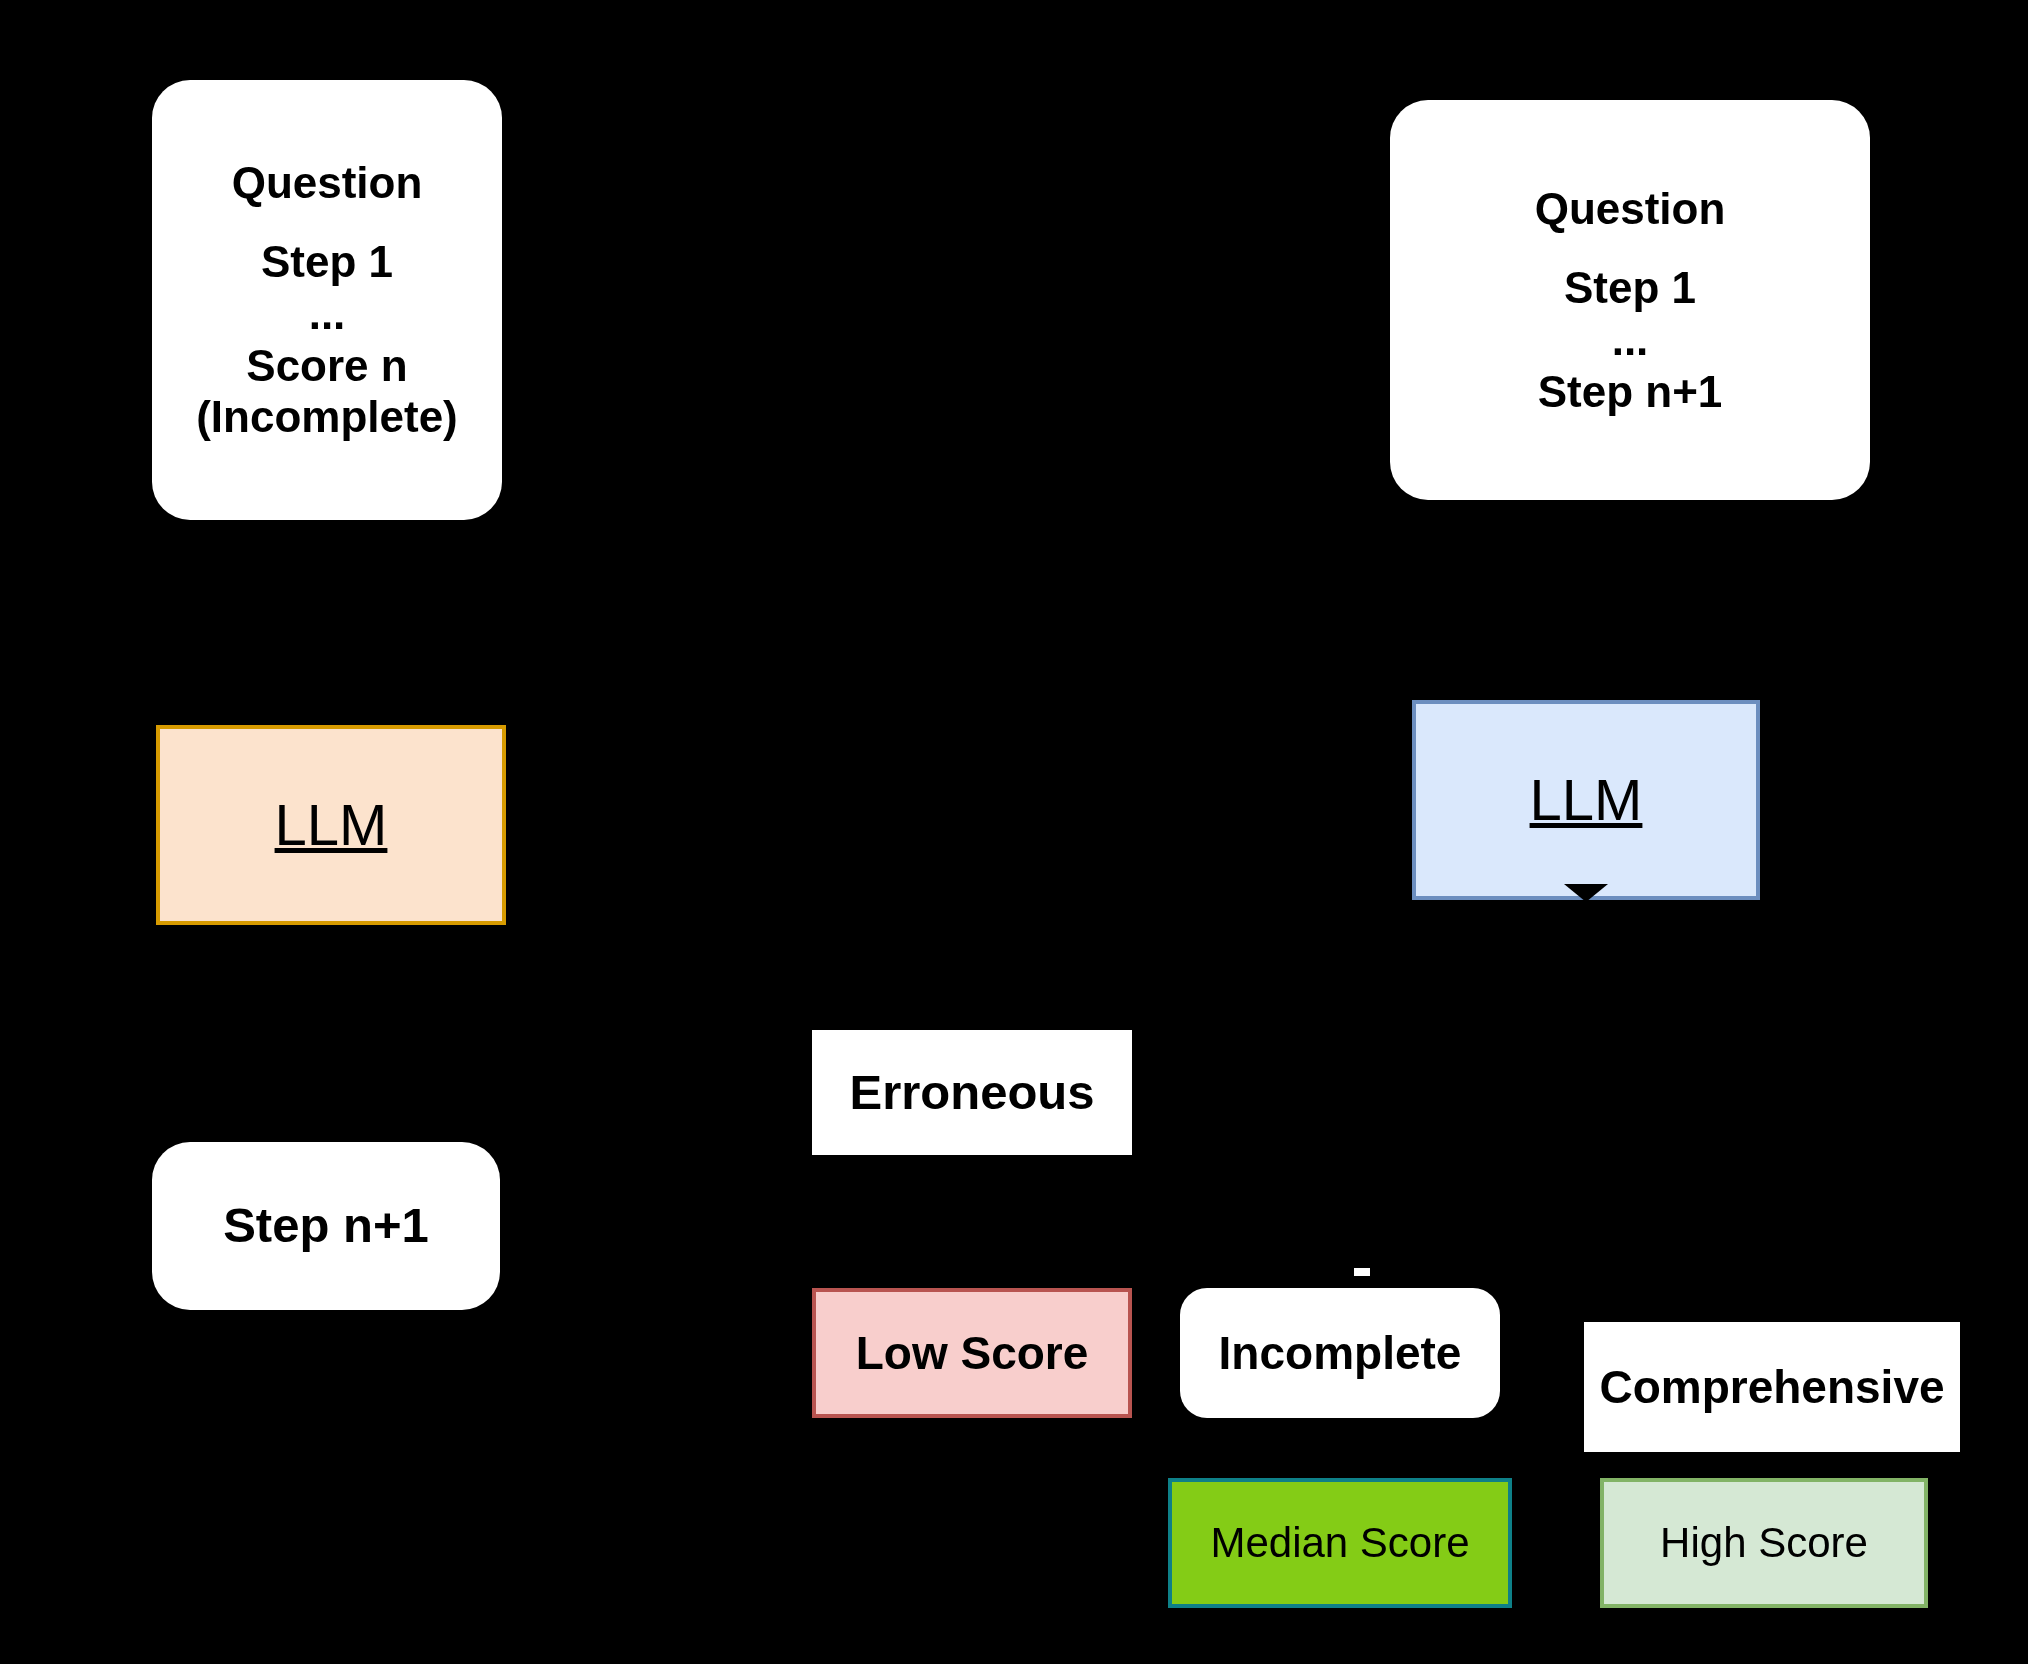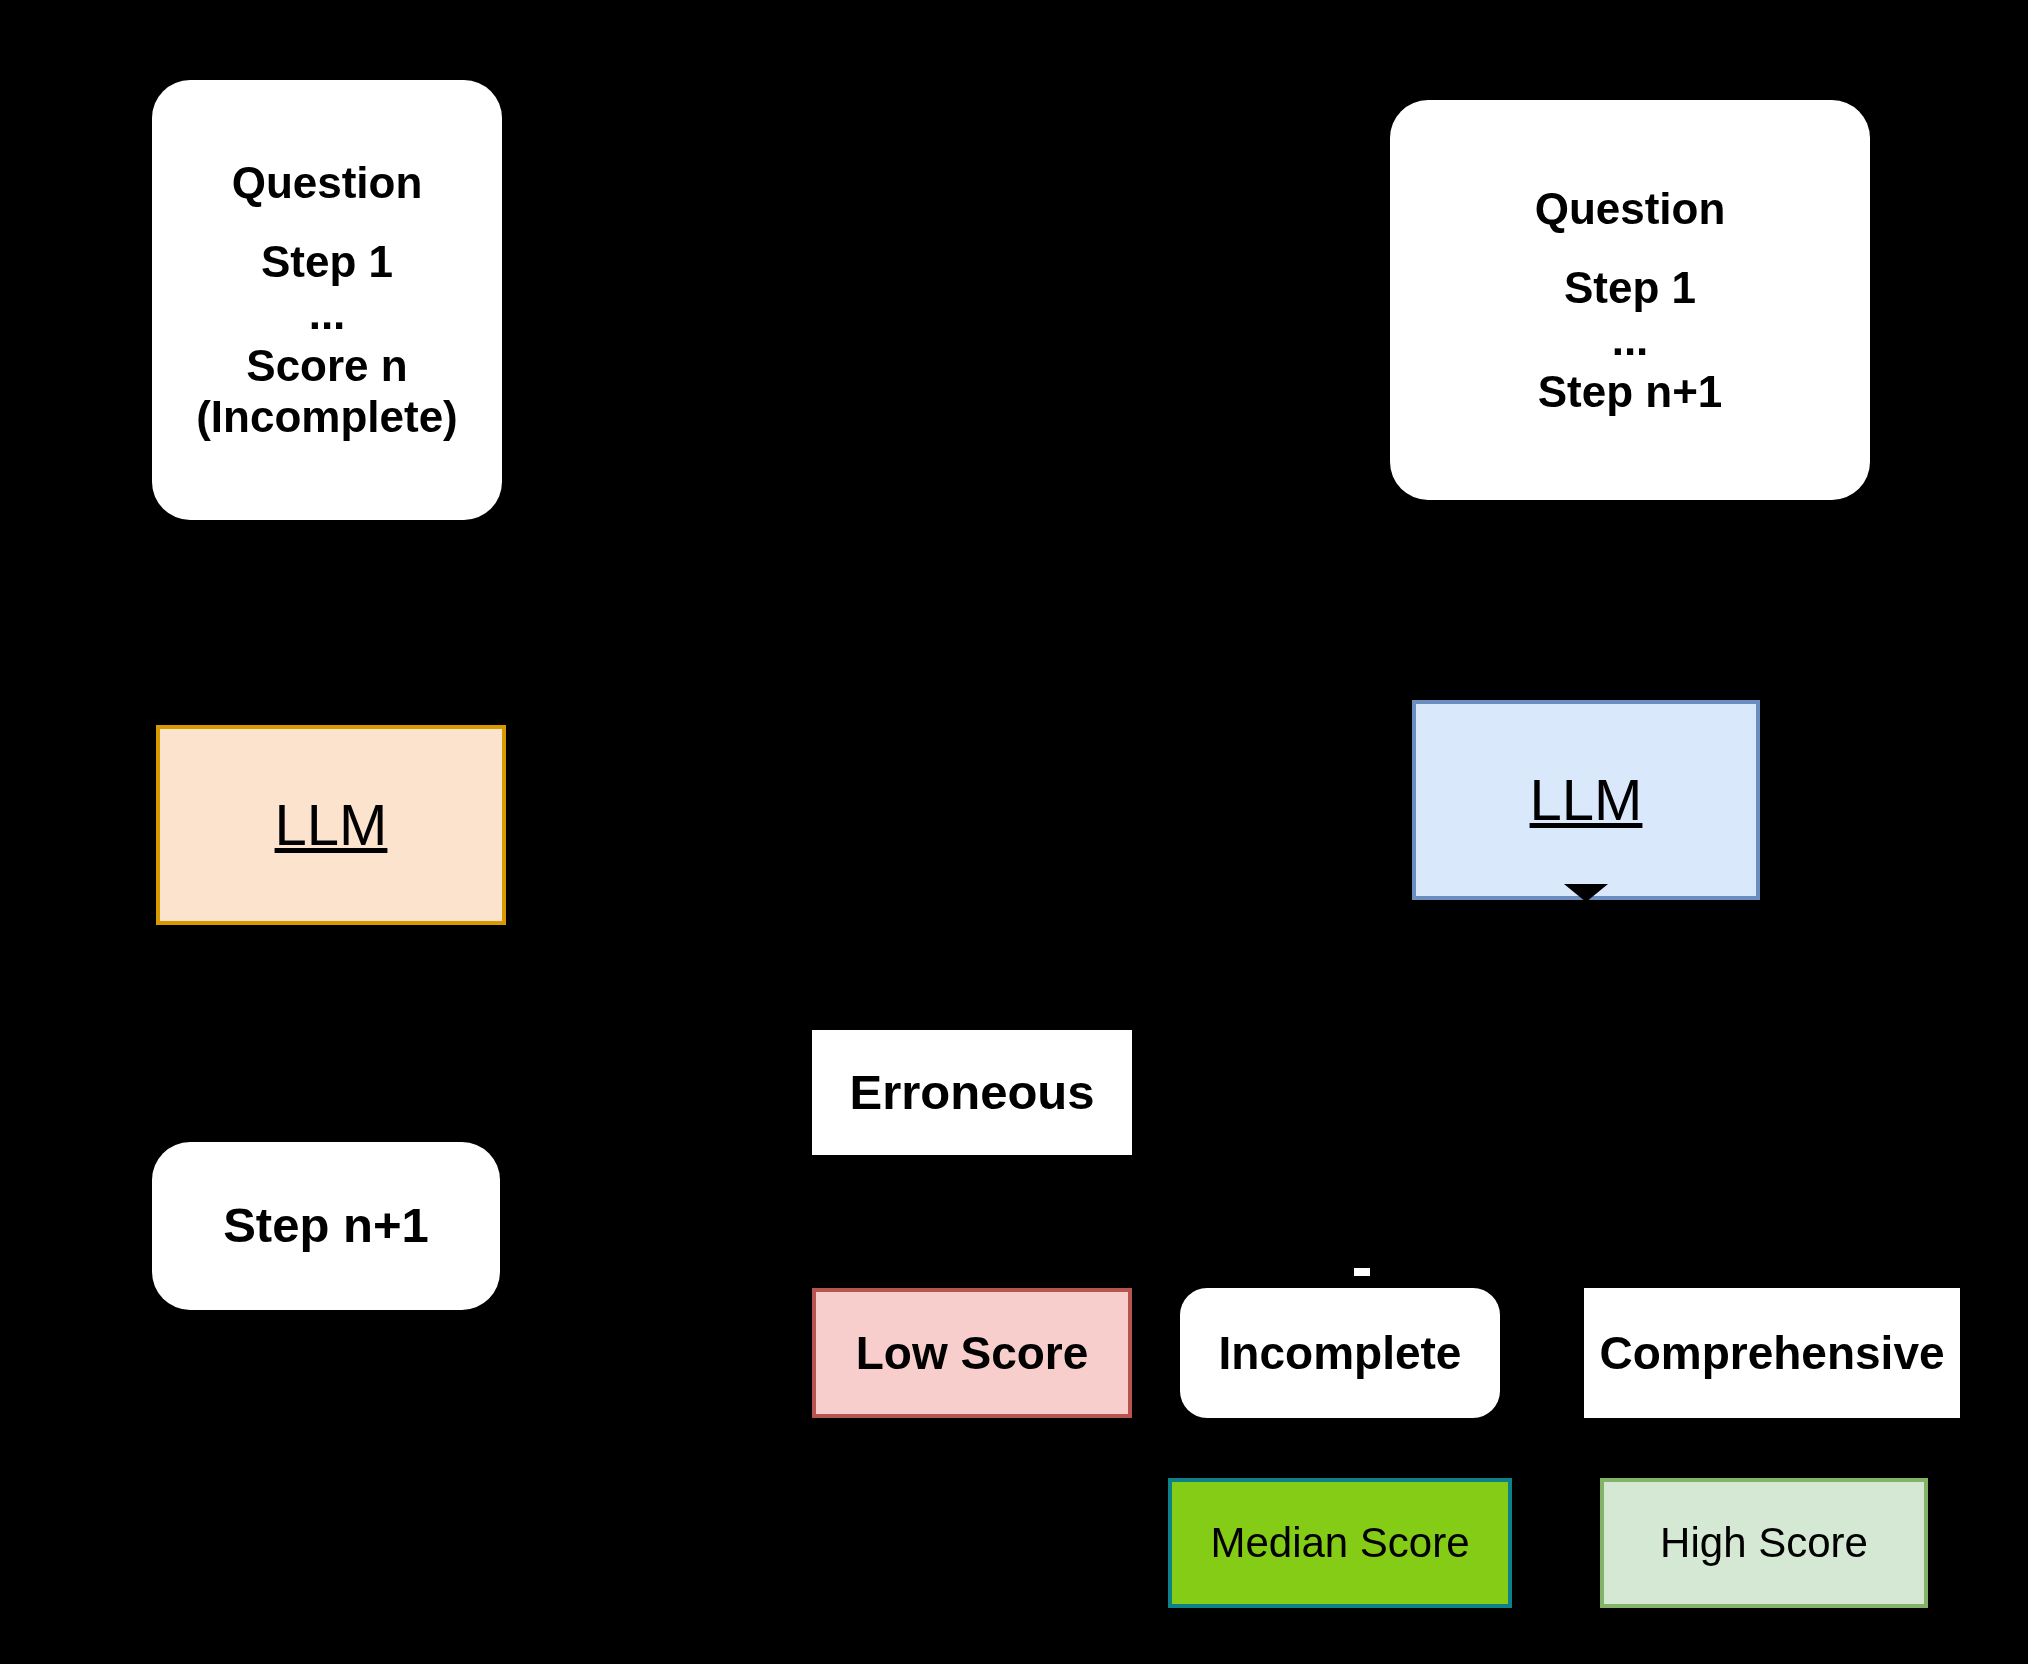--- a/index.html
+++ b/index.html
@@ -135,21 +135,21 @@
   <div class="nub" style="left:1354px; top:1268px; width:16px; height:8px;"></div>
 
   <div class="node box-red fs-reg" style="left:812px; top:1288px; width:320px; height:130px;">
     <span>Low Score</span>
   </div>
 
   <div class="node plain fs-reg" style="left:1180px; top:1288px; width:320px; height:130px;border-radius:27px;">
     <span>Incomplete</span>
   </div>
 
-  <div class="node plain fs-reg" style="left:1584px; top:1288px; width:376px; height:130px;">
+  <div class="node plain fs-reg" style="left:1584px; top:1322px; width:376px; height:130px;">
     <span>Comprehensive</span>
   </div>
 
   <div class="node box-teal fs-small" style="left:1168px; top:1478px; width:344px; height:130px;">
     <span>Median Score</span>
   </div>
 
   <div class="node box-green fs-small" style="left:1600px; top:1478px; width:328px; height:130px;">
     <span>High Score</span>
   </div>

